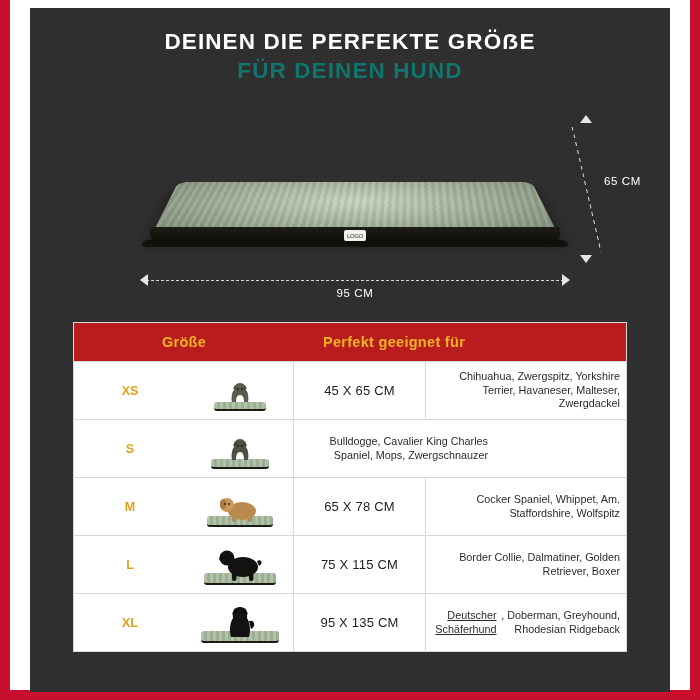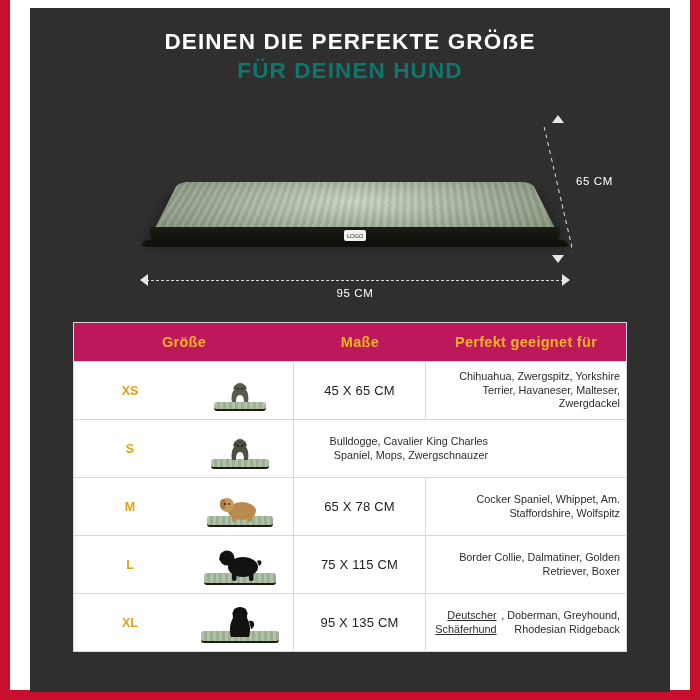--- a/index.html
+++ b/index.html
@@ -121,21 +121,21 @@
     border-top: 6px solid transparent; border-bottom: 6px solid transparent;
   }
   .dim-width .arr-l { left: 0; border-right: 8px solid #e6e6e6; }
   .dim-width .arr-r { right: 0; border-left: 8px solid #e6e6e6; }
   .dim-width .lbl {
     position: absolute; left: 0; right: 0; top: 14px;
     text-align: center; color: #ffffff; font-size: 11.5px; letter-spacing: 0.6px;
   }
   .dim-depth {
     position: absolute;
-    left: 508px; top: 12px; width: 96px; height: 150px;
+    left: 536px; top: 12px; width: 96px; height: 150px;
   }
   .dim-depth .dline {
     position: absolute; left: 10px; top: 8px;
     width: 1px; height: 128px;
     background: repeating-linear-gradient(#d9d9d9 0 4px, transparent 4px 8px);
     transform: rotate(-13deg);
     transform-origin: 50% 50%;
   }
   .dim-depth .arr-t, .dim-depth .arr-b {
     position: absolute; left: 4px; width: 0; height: 0;
@@ -150,21 +150,21 @@
 
   
   .table {
     position: absolute;
     left: 73px; top: 322px; width: 554px;
     border: 1px solid #d8d8d8;
     background: #ffffff;
   }
   .thead {
     display: flex;
-    background: #be185d;
+    background: #b91c1c;
     height: 38px;
     align-items: center;
   }
   .thead .th {
     color: #f0b323;
     font-size: 14.5px;
     font-weight: bold;
     text-align: center;
     letter-spacing: 0.3px;
   }
@@ -264,21 +264,20 @@
       <div class="arr-t"></div>
       <div class="arr-b"></div>
       <div class="lbl">65 CM</div>
     </div>
   </div>
 
   <div class="table">
 
     <div class="thead">
       <div class="th col-size">Größe</div>
-      <div class="th col-dim">Maße</div>
       <div class="th col-fit">Perfekt geeignet für</div>
     </div>
 
     <div class="trow">
       <div class="cell size">XS</div>
       <div class="cell img">
         <div class="mini">
           <div class="mat" style="width:52px;height:9px;"></div>
           <svg class="dogsvg" width="24" height="26" viewBox="0 0 24 26">
             <path d="M12 2 C8 2 6 5 6 9 C4 11 3 16 4 21 L8 21 C8 17 9 14 12 14 C15 14 16 17 16 21 L20 21 C21 16 20 11 18 9 C18 5 16 2 12 2 Z" fill="#5c5a4d"></path>

